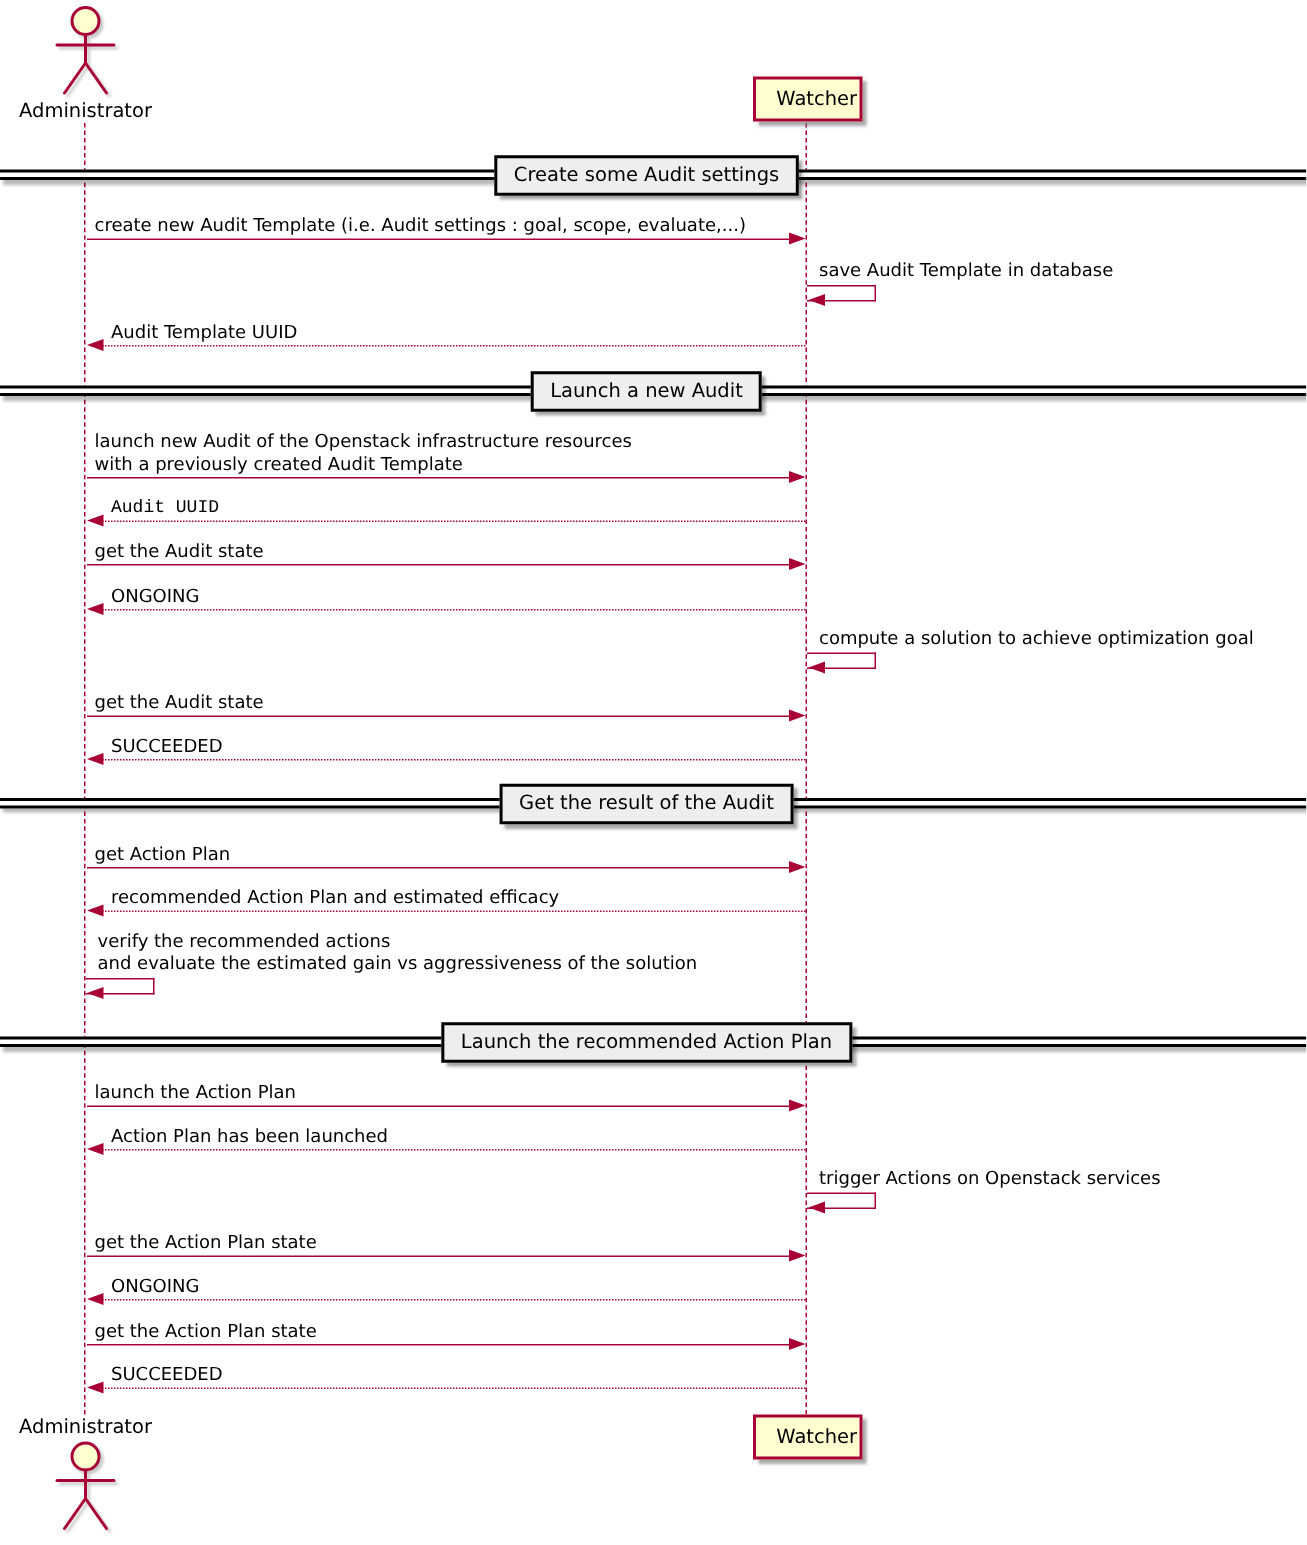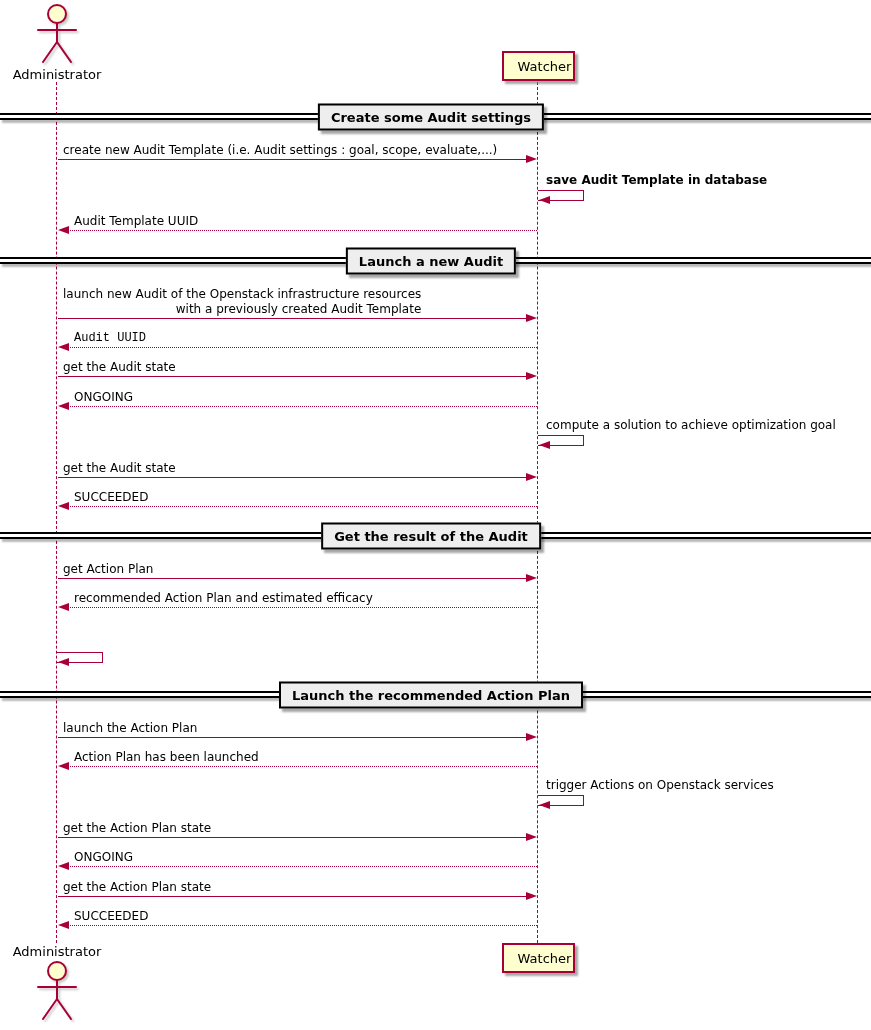--- a/index.html
+++ b/index.html
@@ -23,21 +23,21 @@
   .actor-fig   { position: absolute; width: 44px; height: 62px; }
   .actor-fig svg { display: block; filter: drop-shadow(2px 2px 1px rgba(0,0,0,0.22)); }
   .divider-band {
     position: absolute; left: 0; width: 871px; height: 7px; background: #fff;
     border-top: 2px solid #000; border-bottom: 2px solid #000;
     box-shadow: 2px 3px 2px rgba(0,0,0,0.28);
   }
   .divider-label {
     position: absolute; transform: translate(-50%,-50%);
     background: var(--dfill, #EEEEEE); border: 2px solid #000;
-    padding: 4px 11px; font-weight: bold; font-size: 13px; white-space: nowrap;
+    padding: 4px 11px; font-weight: normal; font-size: 13px; white-space: nowrap;
     box-shadow: 3px 3px 2px rgba(0,0,0,0.35);
   }
   .mline { position: absolute; height: 0; border-top: 1.6px solid var(--accent, #A80036); }
   .mline.dotted { border-top: 1.5px dotted var(--accent, #A80036); }
   .arr-r { position: absolute; width: 0; height: 0;
            border-top: 4.5px solid transparent; border-bottom: 4.5px solid transparent;
            border-left: 11px solid var(--accent, #A80036); }
   .arr-l { position: absolute; width: 0; height: 0;
            border-top: 4.5px solid transparent; border-bottom: 4.5px solid transparent;
            border-right: 11px solid var(--accent, #A80036); }
@@ -51,29 +51,29 @@
 <div id="diagram" style="--accent: #A80036; --pfill: #FEFECE; --dfill: #EEEEEE;">
     <div class="lifeline" style="left: 56px; top: 82px; height: 861px;"></div>
     <div class="lifeline" style="left: 537px; top: 82px; height: 861px;"></div>
     <div class="divider-band" style="top: 113px;"></div>
     <div class="divider-label" style="left: 431px; top: 117px;">Create some Audit settings</div>
     <div class="mline" style="left: 58px; width: 469px; top: 159px;"></div>
     <div class="arr-r" style="left: 526px; top: 155px;"></div>
     <div class="mlabel" style="left: 63px; top: 143px;">create new Audit Template (i.e. Audit settings : goal, scope, evaluate,...)</div>
     <div class="selfloop" style="left: 538px; top: 190px;"></div>
     <div class="arr-l" style="left: 539px; top: 196px;"></div>
-    <div class="mlabel" style="left: 546px; top: 173px; font-weight: bold;">save Audit Template in database</div>
+    <div class="mlabel" style="left: 546px; top: 173px;">save Audit Template in database</div>
     <div class="mline dotted" style="left: 68px; width: 469px; top: 230px;"></div>
     <div class="arr-l" style="left: 58px; top: 226px;"></div>
     <div class="mlabel" style="left: 74px; top: 214px;">Audit Template UUID</div>
     <div class="divider-band" style="top: 257px;"></div>
     <div class="divider-label" style="left: 431px; top: 261px;">Launch a new Audit</div>
     <div class="mline" style="left: 58px; width: 469px; top: 318px;"></div>
     <div class="arr-r" style="left: 526px; top: 314px;"></div>
-    <div class="mlabel" style="left: 63px; top: 287px; text-align: right;">launch new Audit of the Openstack infrastructure resources
+    <div class="mlabel" style="left: 63px; top: 287px;">launch new Audit of the Openstack infrastructure resources
 with a previously created Audit Template</div>
     <div class="mline dotted" style="left: 68px; width: 469px; top: 347px;"></div>
     <div class="arr-l" style="left: 58px; top: 343px;"></div>
     <div class="mlabel" style="left: 74px; top: 331px; font-family: Liberation Mono, monospace;">Audit UUID</div>
     <div class="mline" style="left: 58px; width: 469px; top: 376px;"></div>
     <div class="arr-r" style="left: 526px; top: 372px;"></div>
     <div class="mlabel" style="left: 63px; top: 360px;">get the Audit state</div>
     <div class="mline dotted" style="left: 68px; width: 469px; top: 406px;"></div>
     <div class="arr-l" style="left: 58px; top: 402px;"></div>
     <div class="mlabel" style="left: 74px; top: 390px;">ONGOING</div>
@@ -89,20 +89,22 @@
     <div class="divider-band" style="top: 532px;"></div>
     <div class="divider-label" style="left: 431px; top: 536px;">Get the result of the Audit</div>
     <div class="mline" style="left: 58px; width: 469px; top: 578px;"></div>
     <div class="arr-r" style="left: 526px; top: 574px;"></div>
     <div class="mlabel" style="left: 63px; top: 562px;">get Action Plan</div>
     <div class="mline dotted" style="left: 68px; width: 469px; top: 607px;"></div>
     <div class="arr-l" style="left: 58px; top: 603px;"></div>
     <div class="mlabel" style="left: 74px; top: 591px;">recommended Action Plan and estimated efficacy</div>
     <div class="selfloop" style="left: 57px; top: 652px;"></div>
     <div class="arr-l" style="left: 58px; top: 658px;"></div>
+    <div class="mlabel" style="left: 65px; top: 620px;">verify the recommended actions
+and evaluate the estimated gain vs aggressiveness of the solution</div>
     <div class="divider-band" style="top: 691px;"></div>
     <div class="divider-label" style="left: 431px; top: 695px;">Launch the recommended Action Plan</div>
     <div class="mline" style="left: 58px; width: 469px; top: 737px;"></div>
     <div class="arr-r" style="left: 526px; top: 733px;"></div>
     <div class="mlabel" style="left: 63px; top: 721px;">launch the Action Plan</div>
     <div class="mline dotted" style="left: 68px; width: 469px; top: 766px;"></div>
     <div class="arr-l" style="left: 58px; top: 762px;"></div>
     <div class="mlabel" style="left: 74px; top: 750px;">Action Plan has been launched</div>
     <div class="selfloop" style="left: 538px; top: 795px;"></div>
     <div class="arr-l" style="left: 539px; top: 801px;"></div>

